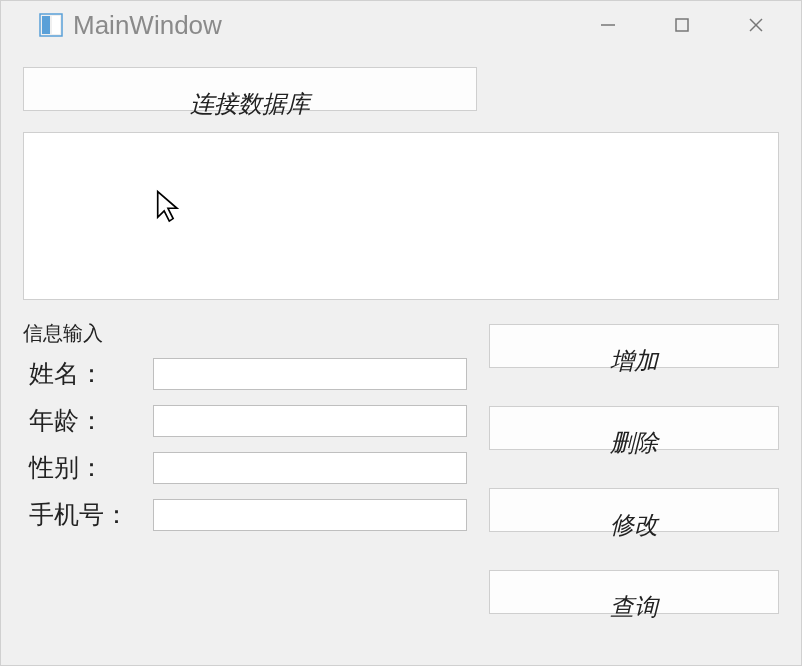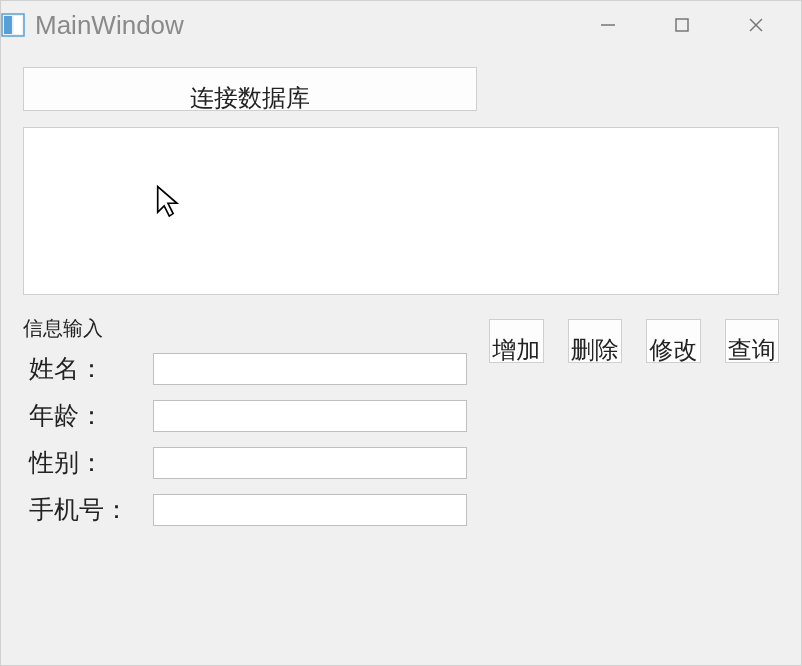--- a/index.html
+++ b/index.html
@@ -14,25 +14,26 @@
     width: 802px; height: 666px;
     background: #f0f0f0;
     border: 1px solid #d0d0d0;
     display: flex;
     flex-direction: column;
   }
   .titlebar {
     height: 48px;
     display: flex;
     align-items: center;
-    padding: 0 8px 0 0;
+    padding: 0 8px 0 10px;
     background: #f0f0f0;
     color: #8a8a8a;
     font-size: 26px;
     user-select: none;
+    margin-left: 28px;
   }
   .titlebar .icon {
     width: 24px; height: 24px;
     margin-right: 10px;
     display: inline-block;
   }
   .titlebar .spacer { flex: 1; }
   .titlebar .ctrl {
     width: 74px; height: 48px;
     display: flex; align-items: center; justify-content: center;
@@ -45,24 +46,25 @@
     flex-direction: column;
   }
   .connect-row {
     margin-bottom: 16px;
   }
   .btn {
     background: #fdfdfd;
     border: 1px solid #cfcfcf;
     font-size: 24px;
     color: #222;
-    padding: 14px 0;
+    padding: 20px 0;
     text-align: center;
     cursor: pointer;
     font-family: inherit;
+    font-style: italic;
   }
   .btn-connect {
     width: 454px;
     height: 44px;
   }
   .display-box {
     width: 100%;
     height: 168px;
     background: #fff;
     border: 1px solid #cfcfcf;
@@ -97,22 +99,22 @@
     height: 32px;
     background: #fff;
     border: 1px solid #bfbfbf;
     font-size: 20px;
     padding: 2px 6px;
     font-family: inherit;
   }
   .btn-col {
     flex: 1;
     display: flex;
-    flex-direction: row;
-    gap: 24px;
+    flex-direction: column;
+    gap: 38px;
     padding-top: 4px;
   }
   .btn-action {
     width: 100%;
     height: 44px;
   }
   .cursor-overlay {
     position: absolute;
     pointer-events: none;
   }

